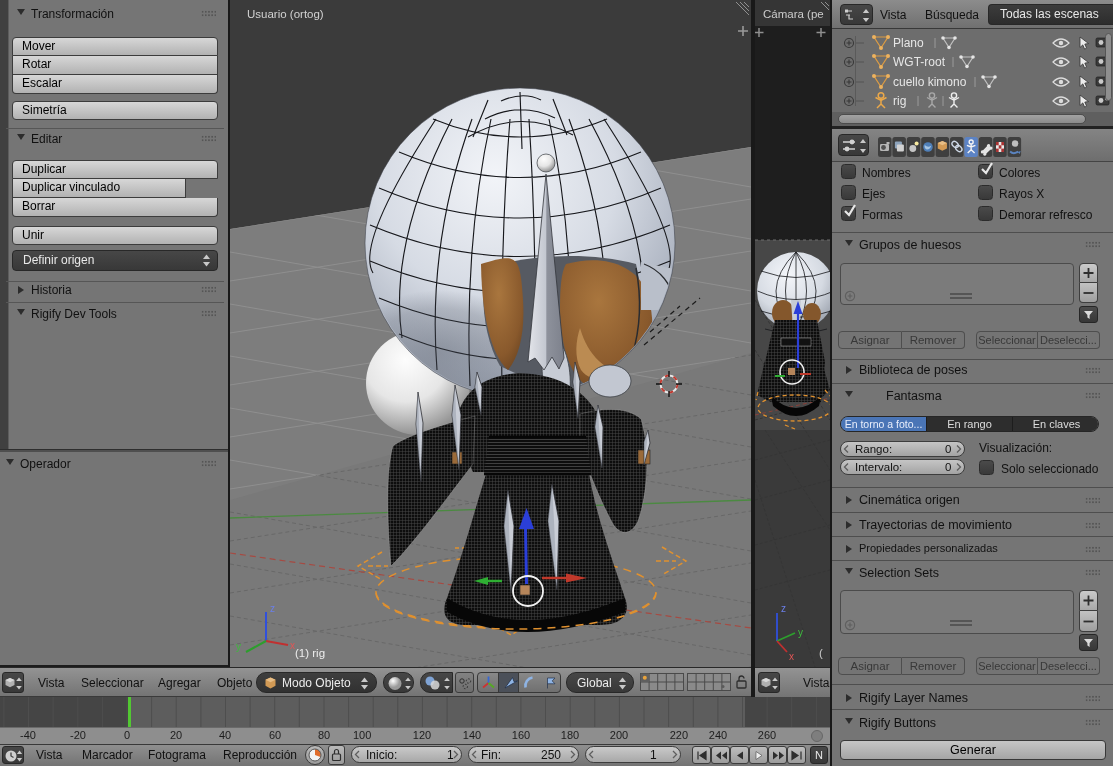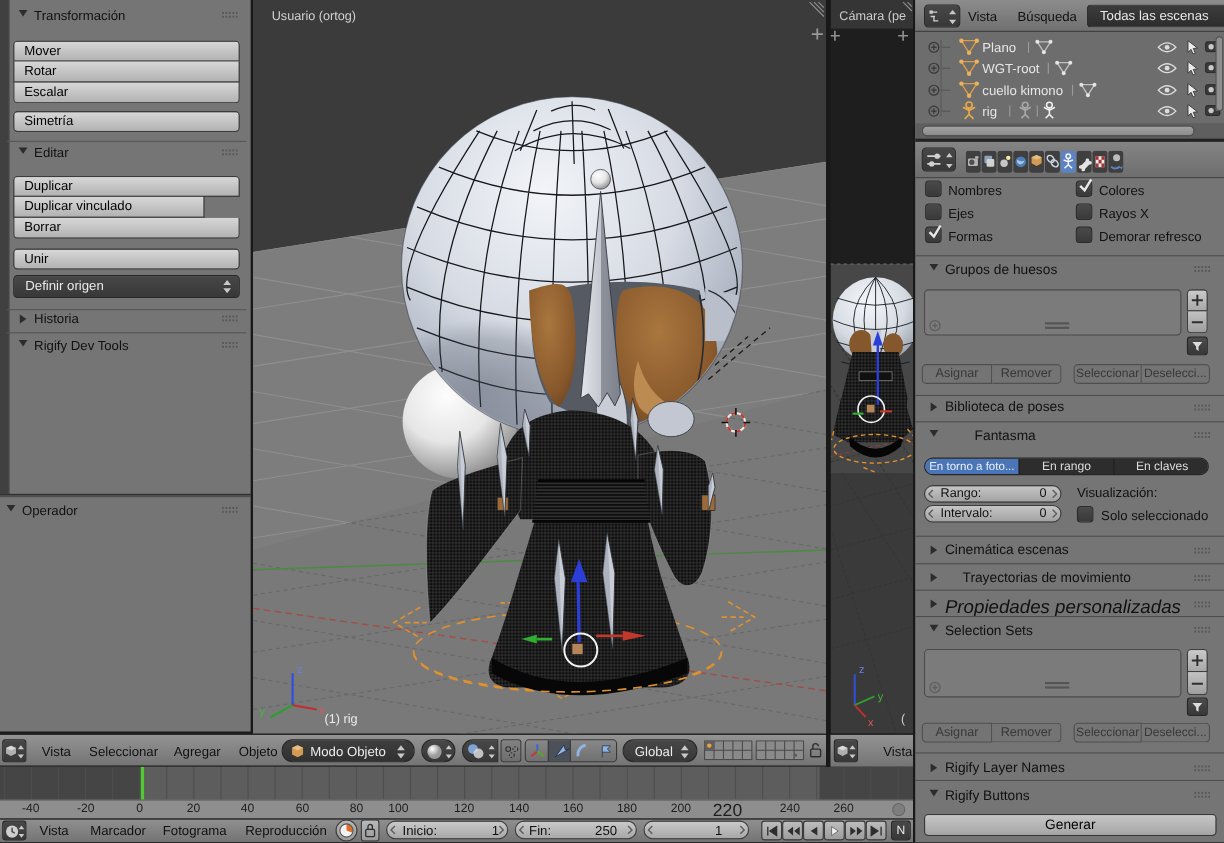--- a/index.html
+++ b/index.html
@@ -431,21 +431,21 @@
 <div class="abs" style="left:156px;top:32px;width:40px;text-align:center;font-size:11px;color:#1d1d1d;">20</div>
 <div class="abs" style="left:205px;top:32px;width:40px;text-align:center;font-size:11px;color:#1d1d1d;">40</div>
 <div class="abs" style="left:255px;top:32px;width:40px;text-align:center;font-size:11px;color:#1d1d1d;">60</div>
 <div class="abs" style="left:304px;top:32px;width:40px;text-align:center;font-size:11px;color:#1d1d1d;">80</div>
 <div class="abs" style="left:353px;top:32px;width:40px;text-align:left;font-size:11px;color:#1d1d1d;">100</div>
 <div class="abs" style="left:402px;top:32px;width:40px;text-align:center;font-size:11px;color:#1d1d1d;">120</div>
 <div class="abs" style="left:452px;top:32px;width:40px;text-align:center;font-size:11px;color:#1d1d1d;">140</div>
 <div class="abs" style="left:501px;top:32px;width:40px;text-align:center;font-size:11px;color:#1d1d1d;">160</div>
 <div class="abs" style="left:550px;top:32px;width:40px;text-align:center;font-size:11px;color:#1d1d1d;">180</div>
 <div class="abs" style="left:599px;top:32px;width:40px;text-align:center;font-size:11px;color:#1d1d1d;">200</div>
-<div class="abs" style="left:648px;top:32px;width:40px;text-align:left;font-size:16px;color:#1d1d1d;">220</div>
+<div class="abs" style="left:648px;top:32px;width:40px;text-align:right;font-size:11px;color:#1d1d1d;">220</div>
 <div class="abs" style="left:698px;top:32px;width:40px;text-align:center;font-size:11px;color:#1d1d1d;">240</div>
 <div class="abs" style="left:747px;top:32px;width:40px;text-align:center;font-size:11px;color:#1d1d1d;">260</div>
 <circle></circle><svg class="abs" style="left:810px;top:32px;" width="16" height="14">
         <circle cx="7" cy="7" r="5.5" fill="#7e7e7e" stroke="#666"></circle>
       </svg>
 <div class="abs" style="left:0;top:47px;width:830px;height:22px;background:linear-gradient(#8f8f8f,#737373);border-top:1px solid #393939;box-sizing:border-box;"></div>
 <div class="dbtn" style="left:2px;top:49px;width:22px;height:18px;border-radius:3px;">
  <svg width="22" height="18">
           <circle cx="8" cy="9" r="5.5" fill="#cfcfcf"></circle>
           <path d="M8 5.5 V9 l2.5 1.5" stroke="#444" stroke-width="1.3" fill="none"></path>
@@ -800,29 +800,29 @@
         <path d="M8 4.5 l-3.5 3.5 3.5 3.5" stroke="#5e5e5e" stroke-width="1.3" fill="none"></path>
         <path d="M117 4.5 l3.5 3.5 -3.5 3.5" stroke="#5e5e5e" stroke-width="1.3" fill="none"></path>
       </svg>
 <div class="lbl" style="left:23px;top:461px;font-size:11.5px;">Intervalo:</div>
 <div class="lbl" style="left:113px;top:461px;font-size:11.5px;">0</div>
 <div class="lbl" style="left:147px;top:441px;">Visualización:</div>
 <div class="chk" style="left:147px;top:460px;"></div>
 <div class="lbl" style="left:169px;top:462px;">Solo seleccionado</div>
 <div class="sep" style="left:0;top:487px;width:281px;background:#4e4e4e;"></div>
 <div class="tri-r" style="left:14px;top:496px;"></div>
-<div class="phead" style="left:27px;top:493px;font-size:12.5px;">Cinemática escenas</div>
+<div class="phead" style="left:27px;top:493px;font-size:12.5px;">Cinemática origen</div>
 <div class="grip" style="left:253px;top:497px;"></div>
 <div class="sep" style="left:0;top:512px;width:281px;background:#4e4e4e;"></div>
 <div class="tri-r" style="left:14px;top:521px;"></div>
-<div class="phead" style="left:43px;top:518px;font-size:12.5px;">Trayectorias de movimiento</div>
+<div class="phead" style="left:27px;top:518px;font-size:12.5px;">Trayectorias de movimiento</div>
 <div class="grip" style="left:253px;top:522px;"></div>
 <div class="sep" style="left:0;top:536px;width:281px;background:#4e4e4e;"></div>
 <div class="tri-r" style="left:14px;top:545px;"></div>
-<div class="phead" style="left:27px;top:542px;font-size:17px;font-style:italic;">Propiedades personalizadas</div>
+<div class="phead" style="left:27px;top:542px;font-size:11px;">Propiedades personalizadas</div>
 <div class="grip" style="left:253px;top:546px;"></div>
 <div class="sep" style="left:0;top:560px;width:281px;background:#4e4e4e;"></div>
 <div class="tri-d" style="left:13px;top:568px;"></div>
 <div class="phead" style="left:27px;top:566px;font-size:12.5px;">Selection Sets</div>
 <div class="grip" style="left:253px;top:569px;"></div>
 <div class="abs" style="left:8px;top:590px;width:234px;height:44px;background:#7b7b7b;border:1px solid #4b4b4b;border-radius:4px;box-sizing:border-box;"></div>
 <svg class="abs" style="left:12px;top:619px;" width="14" height="14">
         <circle cx="6" cy="6" r="4.6" fill="none" stroke="#5f5f5f" stroke-width="1.2"></circle>
         <path d="M6 3.6 v4.8 M3.6 6 h4.8" stroke="#5f5f5f" stroke-width="1.2"></path>
       </svg>

